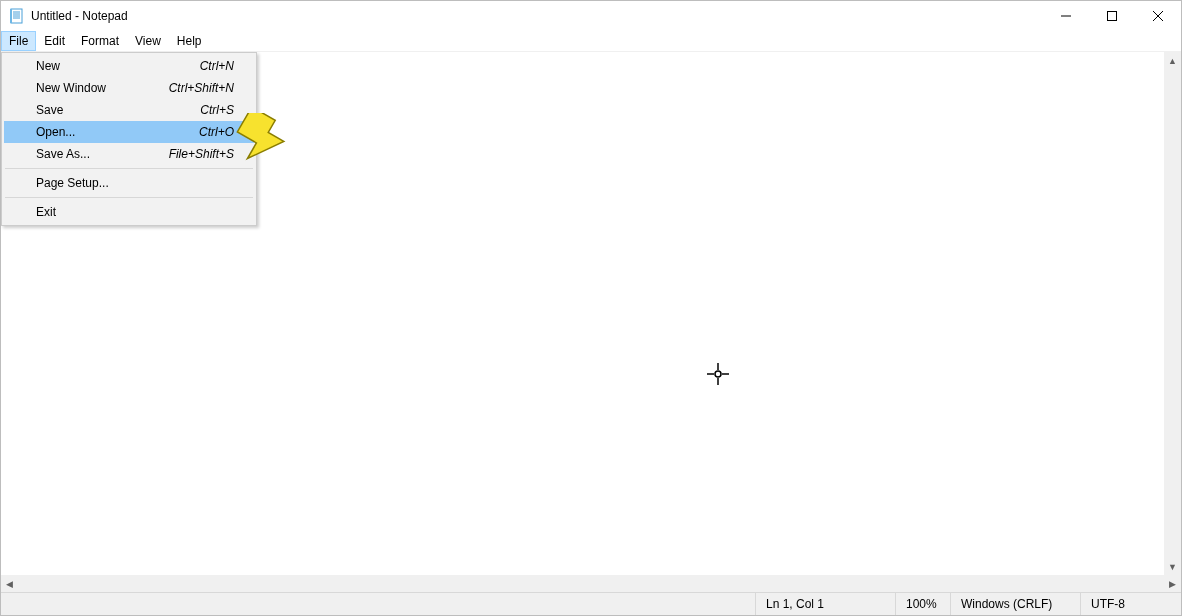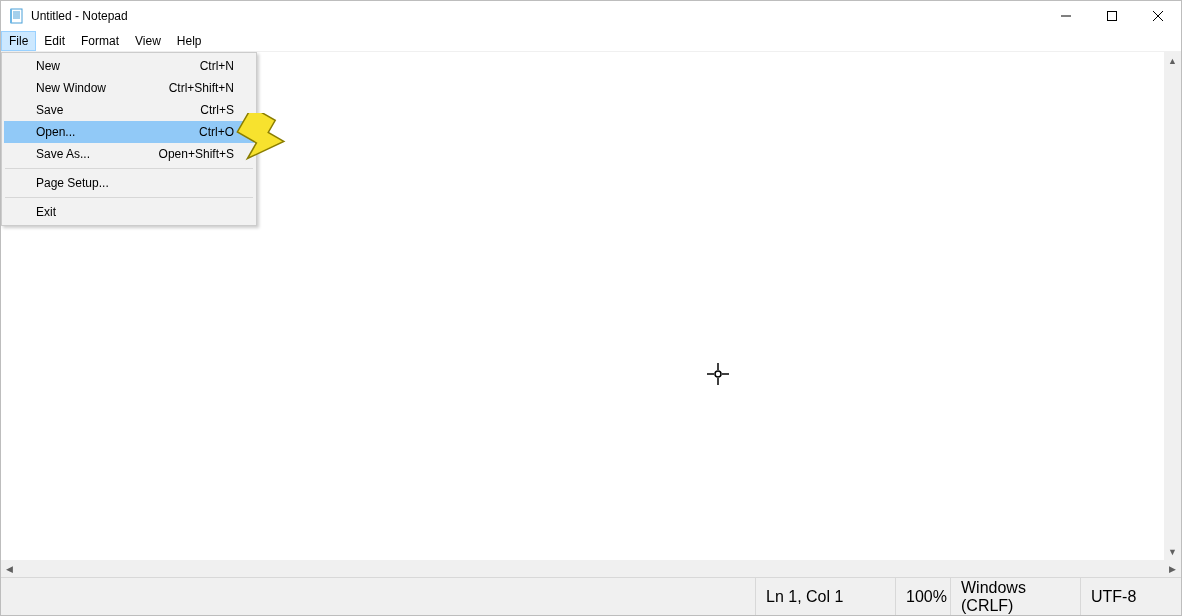--- a/index.html
+++ b/index.html
@@ -13,31 +13,31 @@
     .title-btn { width: 46px; height: 30px; display: flex; align-items: center; justify-content: center; background: transparent; border: none; }
     .title-btn svg { stroke: #000; }
     
     .menu-bar { height: 21px; display: flex; align-items: stretch; background: #fff; border-bottom: 1px solid #f0f0f0; position: relative; z-index: 5; }
     .menu-item { padding: 8px 8px; display: flex; align-items: center; cursor: default; }
     .menu-item.active { background: #cce8ff; outline: 1px solid #99d1ff; outline-offset: -1px; }
     
     .dropdown { position: absolute; left: 0; top: 51px; width: 256px; background: #f2f2f2; border: 1px solid #cccccc; box-shadow: 2px 2px 3px rgba(0,0,0,0.2); z-index: 10; padding: 2px; }
     .dd-item { height: 22px; display: flex; align-items: center; padding: 0 20px 0 32px; cursor: default; font-size: 12px; }
     .dd-item .label { flex: 1; text-align: left; }
-    .dd-item .shortcut { text-align: right; color: #000; }
+    .dd-item .shortcut { text-align: right; color: #000; font-style: italic; }
     .dd-item.highlight { background: #91c9f7; }
     .dd-sep { height: 1px; background: #d7d7d7; margin: 3px 1px 3px 1px; }
     
     .content { flex: 1; position: relative; background: #fff; overflow: hidden; }
     .textarea { position: absolute; inset: 0; border: none; resize: none; font-family: Consolas, monospace; font-size: 14px; padding: 2px 4px; outline: none; }
     .vscroll { position: absolute; right: 0; top: 0; bottom: 17px; width: 17px; background: #f0f0f0; display: flex; flex-direction: column; align-items: center; justify-content: space-between; }
     .hscroll { position: absolute; left: 0; right: 0; bottom: 0; height: 17px; background: #f0f0f0; display: flex; align-items: center; justify-content: space-between; }
     .scroll-arrow { width: 17px; height: 17px; display: flex; align-items: center; justify-content: center; color: #606060; font-size: 9px; }
     
-    .status-bar { height: 38px; border-top: 1px solid #d8d8d8; background: #f0f0f0; display: flex; align-items: stretch; font-size: 16px; }
+    .status-bar { height: 23px; border-top: 1px solid #d8d8d8; background: #f0f0f0; display: flex; align-items: stretch; font-size: 12px; }
     .status-spacer { flex: 1; border-right: 1px solid #d8d8d8; }
     .status-cell { padding: 0 10px; display: flex; align-items: center; border-right: 1px solid #d8d8d8; }
     .status-cell.ln { width: 140px; }
     .status-cell.zoom { width: 55px; }
     .status-cell.le { width: 130px; }
     .status-cell.enc { width: 100px; border-right: none; }
     
     .anno-arrow { position: absolute; left: 232px; top: 112px; z-index: 20; pointer-events: none; }
     
     .crosshair { position: absolute; left: 706px; top: 362px; z-index: 15; pointer-events: none; }
@@ -108,21 +108,21 @@
     <div class="dd-item">
       <span class="label">Save</span>
       <span class="shortcut">Ctrl+S</span>
     </div>
     <div class="dd-item highlight">
       <span class="label">Open...</span>
       <span class="shortcut">Ctrl+O</span>
     </div>
     <div class="dd-item">
       <span class="label">Save As...</span>
-      <span class="shortcut">Open+Shift+S</span>
+      <span class="shortcut">File+Shift+S</span>
     </div>
     <div class="dd-sep"></div>
     <div class="dd-item">
       <span class="label">Page Setup...</span>
       <span class="shortcut"></span>
     </div>
     <div class="dd-sep"></div>
     <div class="dd-item">
       <span class="label">Exit</span>
       <span class="shortcut"></span>

